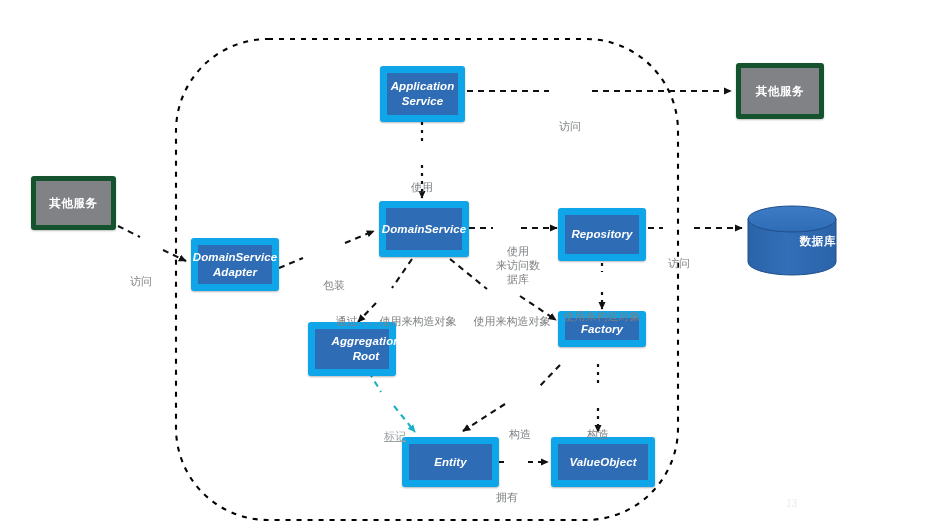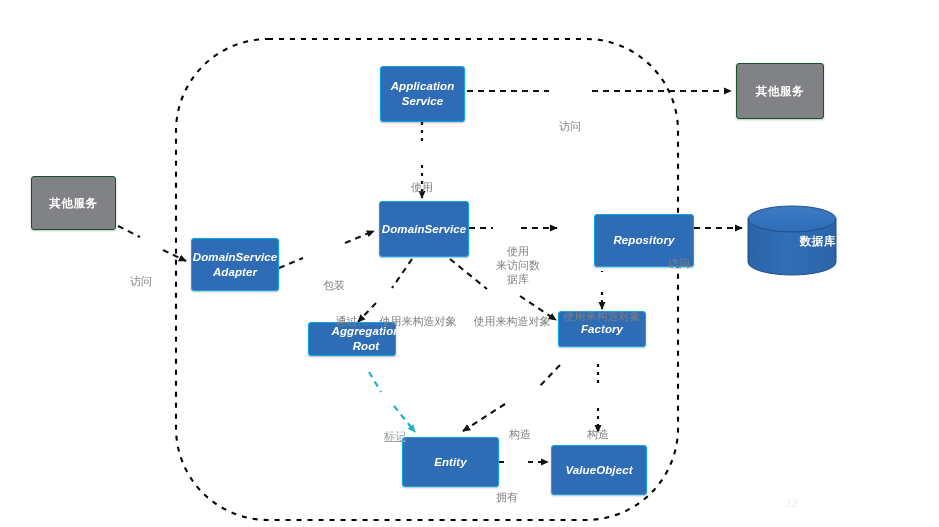--- a/index.html
+++ b/index.html
@@ -5,23 +5,23 @@
   html,body{margin:0;padding:0;background:#ffffff;}
   body{width:939px;height:527px;overflow:hidden;
        font-family:"Liberation Sans","DejaVu Sans",sans-serif;}
   #canvas{position:relative;width:939px;height:527px;background:#fff;}
   svg.layer{position:absolute;left:0;top:0;width:939px;height:527px;pointer-events:none;}
 
   .node{position:absolute;display:flex;align-items:center;justify-content:center;
         text-align:center;box-sizing:border-box;color:#ffffff;
         font-style:italic;font-weight:bold;font-size:11.5px;line-height:1.28;
         letter-spacing:.1px;border-radius:3px;}
-  .node.blue{background:#2e6cb5;border:1px solid #0ea5e9;
+  .node.blue{background:#2e6cb5;border:7px solid #0ea5e9;
              box-shadow:0 1px 2px rgba(0,0,0,.28);}
-  .node.gray{background:#808285;border:1px solid #14532d;
+  .node.gray{background:#808285;border:5px solid #14532d;
              box-shadow:0 1px 2px rgba(0,0,0,.25);
              font-style:normal;font-size:11.5px;letter-spacing:.6px;}
   .node .lbl{display:block;padding:0 4px;}
 
   .db{position:absolute;}
   .db .dbtxt{position:absolute;left:0;right:0;top:50%;transform:translateY(-50%);
              text-align:right;color:#fff;font-weight:bold;font-size:11.5px;
              letter-spacing:.6px;}
 
   .elabel{position:absolute;color:#7e8083;font-size:11px;line-height:1.35;
@@ -109,38 +109,38 @@
 
   <div class="node blue" style="left:379px;top:201px;width:90px;height:56px;">
     <span class="lbl" style="white-space:pre-line;">DomainService</span>
   </div>
 
   <div class="node blue" style="left:191px;top:238px;width:88px;height:53px;">
     <span class="lbl" style="white-space:pre-line;">DomainService
 Adapter</span>
   </div>
 
-  <div class="node blue" style="left:558px;top:214px;width:100px;height:53px;margin-left:36px;">
+  <div class="node blue" style="left:558px;top:208px;width:88px;height:53px;">
     <span class="lbl" style="white-space:pre-line;">Repository</span>
   </div>
 
-  <div class="node blue" style="left:308px;top:322px;width:88px;height:34px;padding-left:28px;">
+  <div class="node blue" style="left:308px;top:322px;width:88px;height:54px;padding-left:28px;">
     <span class="lbl" style="white-space:pre-line;">Aggregation
 Root</span>
   </div>
 
   <div class="node blue" style="left:558px;top:311px;width:88px;height:36px;">
     <span class="lbl" style="white-space:pre-line;">Factory</span>
   </div>
 
   <div class="node blue" style="left:402px;top:437px;width:97px;height:50px;">
     <span class="lbl" style="white-space:pre-line;">Entity</span>
   </div>
 
-  <div class="node blue" style="left:551px;top:437px;width:96px;height:50px;margin-top:8px;">
+  <div class="node blue" style="left:551px;top:437px;width:104px;height:50px;">
     <span class="lbl" style="white-space:pre-line;">ValueObject</span>
   </div>
 
   <div class="node gray" style="left:31px;top:176px;width:85px;height:54px;">
     <span class="lbl">其他服务</span>
   </div>
 
   <div class="node gray" style="left:736px;top:63px;width:88px;height:56px;">
     <span class="lbl">其他服务</span>
   </div>

